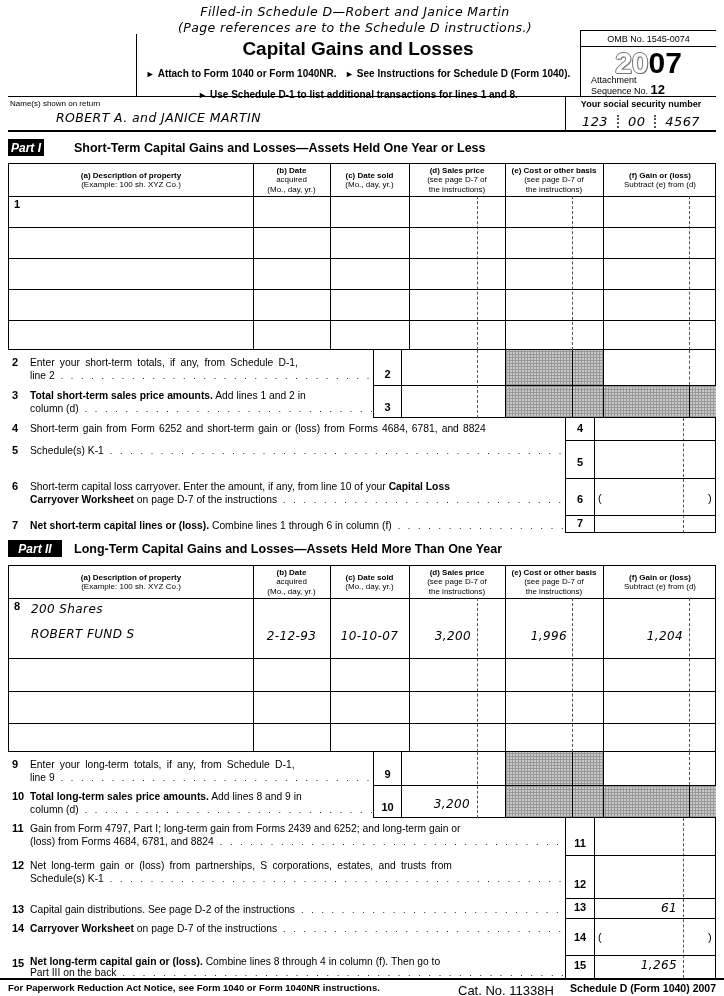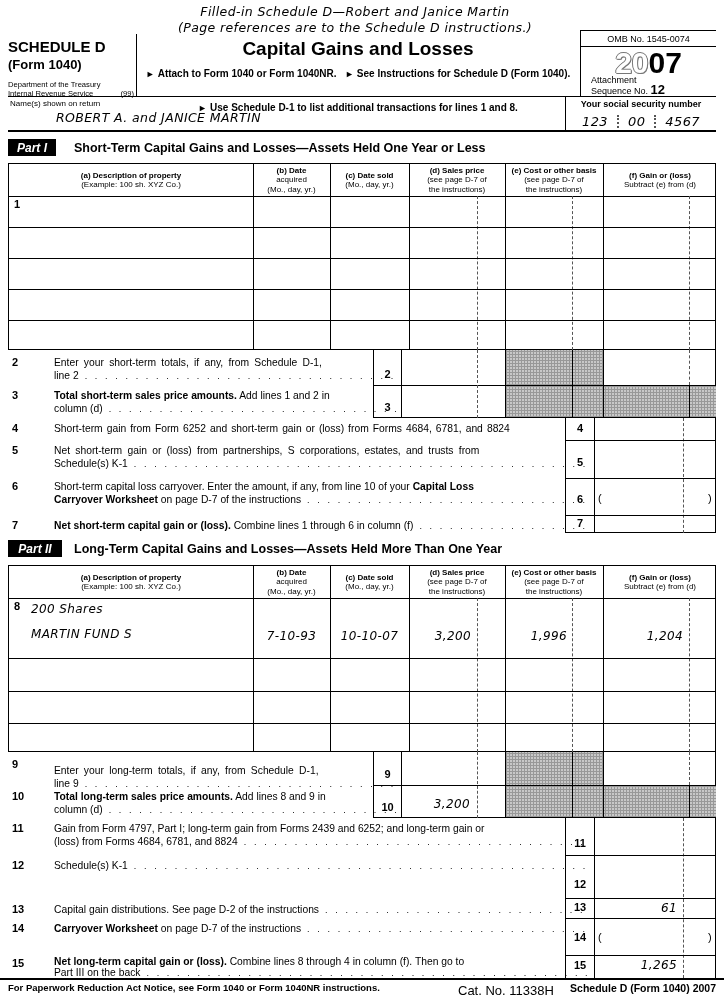--- a/index.html
+++ b/index.html
@@ -17,21 +17,21 @@
   .hl { border-top:1px solid #000; height:0; }
   .shade { background-color:#c8c8c8;
            background-image:radial-gradient(#989898 1px, transparent 1.2px);
            background-size:3px 3px; }
   .badge { background:#000; color:#fff; font-weight:700; font-style:italic;
            font-size:12px; text-align:center; padding-top:2px; height:17px; }
   .ptitle { font-size:12.5px; font-weight:700; }
   .hc { position:absolute; top:0; height:32px; display:flex; flex-direction:column;
         justify-content:center; text-align:center; font-size:8px; line-height:9.2px; padding:0 2px; }
   .lnum { position:absolute; left:4px; font-weight:700; font-size:11px; }
-  .ltxt { position:absolute; left:22px;margin-left:24px; }
+  .ltxt { position:absolute; left:22px; }
   .trow { display:flex; align-items:baseline; }
   .dots { flex:1; overflow:hidden; white-space:nowrap; letter-spacing:2.6px;
           margin-left:6px; font-size:9px; }
   .nb { position:absolute; font-weight:700; font-size:11px; text-align:center; }
   .wj { word-spacing:2.4px; }
   .wj2 { word-spacing:1.2px; }
   .val { position:absolute; font-family:"DejaVu Sans",sans-serif; font-style:italic;
          letter-spacing:.4px; font-size:12px; }
   .y20 { color:#fff; text-shadow:-1px 0 #777, 1px 0 #777, 0 -1px #777, 0 1px #777, 1px 1px #777; }
   .ssndiv { display:inline-block; width:0; border-left:2px dotted #555; height:13px;
@@ -39,40 +39,29 @@
   .arr { font-size:9px; margin-right:3px; }
 </style>
 </head>
 <body>
 
 <div class="page">
 
   <div class="abs hand c" style="left:0;top:20px;width:710px;font-size:12.5px">(Page references are to the Schedule D instructions.)</div>
   <div class="abs hand c" style="left:0;top:4px;width:710px;font-size:12.5px">Filled-in Schedule D—Robert and Janice Martin</div>
 
-  <div class="abs" style="left:8px;top:38px;width:126px">
-    <div class="b" style="font-size:15px">SCHEDULE D</div>
-    <div class="b" style="font-size:13px;margin-top:2px">(Form 1040)</div>
-    <div style="font-size:7.6px;line-height:8.6px;margin-top:9px">
-      <div>Department of the Treasury</div>
-      <div style="display:flex;justify-content:space-between">
-        <span>Internal Revenue Service</span>
-        <span>(99)</span>
-      </div>
-    </div>
-  </div>
   <div class="abs vl" style="left:136px;top:34px;height:62px"></div>
 
   <div class="abs" style="left:136px;top:38px;width:444px">
     <div class="b c" style="font-size:19px">Capital Gains and Losses</div>
     <div class="b c" style="font-size:10px;margin-top:8px">
       <span class="arr">►</span><span>Attach to Form 1040 or Form 1040NR.</span>&nbsp;&nbsp;
       <span class="arr">►</span><span>See Instructions for Schedule D (Form 1040).</span>
     </div>
-    <div class="b c" style="font-size:10px;margin-top:23px">
+    <div class="b c" style="font-size:10px;margin-top:10px">
       <span class="arr">►</span><span>Use Schedule D-1 to list additional transactions for lines 1 and 8.</span>
     </div>
   </div>
 
   <div class="abs" style="left:580px;top:30px;width:136px;height:66px;border-left:1px solid #000;border-top:1px solid #000">
     <div class="c" style="font-size:9px;padding-top:3px;border-bottom:1px solid #000;height:16px">OMB No. 1545-0074</div>
     <div class="c" style="font-size:30px;font-weight:700;line-height:30px;margin-top:1px">
       <span class="y20">20</span><span>07</span>
     </div>
     <div style="font-size:9px;line-height:10px;padding-left:10px;margin-top:-3px">
@@ -85,21 +74,21 @@
   <div class="abs hl" style="left:8px;top:96px;width:708px"></div>
   <div class="abs" style="left:10px;top:99px;font-size:8px">Name(s) shown on return</div>
   <div class="abs hand" style="left:56px;top:110px;font-size:12.5px">ROBERT A. and JANICE MARTIN</div>
   <div class="abs vl" style="left:565px;top:96px;height:36px"></div>
   <div class="abs b c" style="left:566px;top:99px;width:150px;font-size:9px">Your social security number</div>
   <div class="abs c" style="left:566px;top:112px;width:150px">
     <span class="hand" style="font-size:13px">123</span><span class="ssndiv"></span><span class="hand" style="font-size:13px">00</span><span class="ssndiv"></span><span class="hand" style="font-size:13px">4567</span>
   </div>
   <div class="abs" style="left:8px;top:130px;width:708px;border-top:2px solid #000"></div>
 
-  <div class="abs badge" style="left:8px;top:139px;width:48px">Part I</div>
+  <div class="abs badge" style="left:8px;top:139px;width:36px">Part I</div>
   <div class="abs ptitle" style="left:74px;top:141px">Short-Term Capital Gains and Losses—Assets Held One Year or Less</div>
 
   <div class="abs" style="left:8px;top:163px;width:708px;height:187px;border:1px solid #000">
     <div class="abs hl" style="left:0;top:32px;width:707px"></div>
     <div class="hc" style="left:0;width:244px">
       <div class="b">(a) Description of property</div>
       <div>(Example: 100 sh. XYZ Co.)</div>
     </div>
     <div class="hc" style="left:244px;width:77px">
       <div class="b">(b) Date</div>
@@ -186,42 +175,39 @@
 
   <div class="abs" style="left:8px;top:418px;width:708px;height:115px">
     <span class="lnum" style="top:4px">4</span>
     <div class="ltxt fs10" style="top:4px;width:533px">
       <div class="trow wj2">
           <span><span>Short-term gain from Form 6252 and short-term gain or (loss) from Forms 4684, 6781, and 8824</span></span>
         </div>
     </div>
     <span class="lnum" style="top:26px">5</span>
     <div class="ltxt fs10" style="top:26px;width:533px">
-      <div class="trow wj">
-          <span><span>Net short-term gain or (loss) from partnerships, S corporations, estates, and trusts from</span></span>
-        </div>
       <div class="trow">
           <span><span>Schedule(s) K-1</span></span>
           <span class="dots">. . . . . . . . . . . . . . . . . . . . . . . . . . . . . . . . . . . . . . . . . . . . . . . . . .</span>
         </div>
     </div>
     <span class="lnum" style="top:62px">6</span>
     <div class="ltxt fs10" style="top:62px;width:533px">
       <div class="trow">
           <span><span>Short-term capital loss carryover. Enter the amount, if any, from line 10 of your </span><b>Capital Loss</b></span>
         </div>
       <div class="trow">
           <span><b>Carryover Worksheet</b><span> on page D-7 of the instructions</span></span>
           <span class="dots">. . . . . . . . . . . . . . . . . . . . . . . . . . . . . . . . . . . . . . . . . . . . . . . . . .</span>
         </div>
     </div>
     <span class="lnum" style="top:101px">7</span>
     <div class="ltxt fs10" style="top:101px;width:533px">
       <div class="trow">
-          <span><b>Net short-term capital gain or (loss).</b><span> Combine lines 1 through 6 in column (f)</span></span>
+          <span><b>Net short-term capital lines or (loss).</b><span> Combine lines 1 through 6 in column (f)</span></span>
           <span class="dots">. . . . . . . . . . . . . . . . . . . . . . . . . . . . . . . . . . . . . . . . . . . . . . . . . .</span>
         </div>
     </div>
     <div class="abs" style="left:557px;top:0;width:151px;height:115px;border-left:1px solid #000;border-right:1px solid #000;border-bottom:1px solid #000">
       <div class="abs vl" style="left:28px;top:0;height:115px"></div>
       <div class="abs vd" style="left:117px;top:0;height:115px"></div>
       <div class="abs hl" style="left:0;top:22px;width:150px"></div>
       <div class="abs hl" style="left:0;top:60px;width:150px"></div>
       <div class="abs hl" style="left:0;top:97px;width:150px"></div>
       <div class="nb" style="left:0;top:4px;width:28px">4</div>
@@ -275,34 +261,34 @@
     <div class="abs vl" style="left:496px;top:0;height:186px"></div>
     <div class="abs vl" style="left:594px;top:0;height:186px"></div>
     <div class="abs vd" style="left:468px;top:32px;height:154px"></div>
     <div class="abs vd" style="left:563px;top:32px;height:154px"></div>
     <div class="abs vd" style="left:680px;top:32px;height:154px"></div>
     <div class="abs hl" style="left:0;top:92px;width:707px"></div>
     <div class="abs hl" style="left:0;top:125px;width:707px"></div>
     <div class="abs hl" style="left:0;top:157px;width:707px"></div>
     <div class="abs b" style="left:5px;top:34px;font-size:11px">8</div>
     <div class="val" style="left:22px;top:36px">200 Shares</div>
-    <div class="val" style="left:22px;top:61px">MARTIN FUND S</div>
-    <div class="val c" style="left:244px;top:63px;width:77px">7-10-93</div>
+    <div class="val" style="left:22px;top:61px">ROBERT FUND S</div>
+    <div class="val c" style="left:244px;top:63px;width:77px">2-12-93</div>
     <div class="val c" style="left:321px;top:63px;width:79px">10-10-07</div>
     <div class="val r" style="left:400px;top:63px;width:62px">3,200</div>
     <div class="val r" style="left:496px;top:63px;width:62px">1,996</div>
     <div class="val r" style="left:594px;top:63px;width:80px">1,204</div>
     <div class="abs" style="left:0;top:92px;width:707px;height:33px"></div>
     <div class="abs" style="left:0;top:125px;width:707px;height:32px"></div>
     <div class="abs" style="left:0;top:157px;width:707px;height:29px"></div>
   </div>
 
   <div class="abs" style="left:8px;top:752px;width:708px;height:66px">
     <span class="lnum" style="top:6px">9</span>
-    <div class="ltxt fs10" style="top:12px;width:342px">
+    <div class="ltxt fs10" style="top:6px;width:342px">
       <div class="trow wj">
           <span><span>Enter your long-term totals, if any, from Schedule D-1,</span></span>
         </div>
       <div class="trow">
           <span><span>line 9</span></span>
           <span class="dots">. . . . . . . . . . . . . . . . . . . . . . . . . . . . . . . . . . . . . . . . . . . . . . . . . .</span>
         </div>
     </div>
     <span class="lnum" style="top:38px">10</span>
     <div class="ltxt fs10" style="top:38px;width:342px">
@@ -339,20 +325,23 @@
       <div class="trow">
           <span><span>Gain from Form 4797, Part I; long-term gain from Forms 2439 and 6252; and long-term gain or</span></span>
         </div>
       <div class="trow">
           <span><span>(loss) from Forms 4684, 6781, and 8824</span></span>
           <span class="dots">. . . . . . . . . . . . . . . . . . . . . . . . . . . . . . . . . . . . . . . . . . . . . . . . . .</span>
         </div>
     </div>
     <span class="lnum" style="top:41px">12</span>
     <div class="ltxt fs10" style="top:41px;width:533px">
+      <div class="trow wj">
+          <span><span>Net long-term gain or (loss) from partnerships, S corporations, estates, and trusts from</span></span>
+        </div>
       <div class="trow">
           <span><span>Schedule(s) K-1</span></span>
           <span class="dots">. . . . . . . . . . . . . . . . . . . . . . . . . . . . . . . . . . . . . . . . . . . . . . . . . .</span>
         </div>
     </div>
     <span class="lnum" style="top:85px">13</span>
     <div class="ltxt fs10" style="top:85px;width:533px">
       <div class="trow">
           <span><span>Capital gain distributions. See page D-2 of the instructions</span></span>
           <span class="dots">. . . . . . . . . . . . . . . . . . . . . . . . . . . . . . . . . . . . . . . . . . . . . . . . . .</span>

